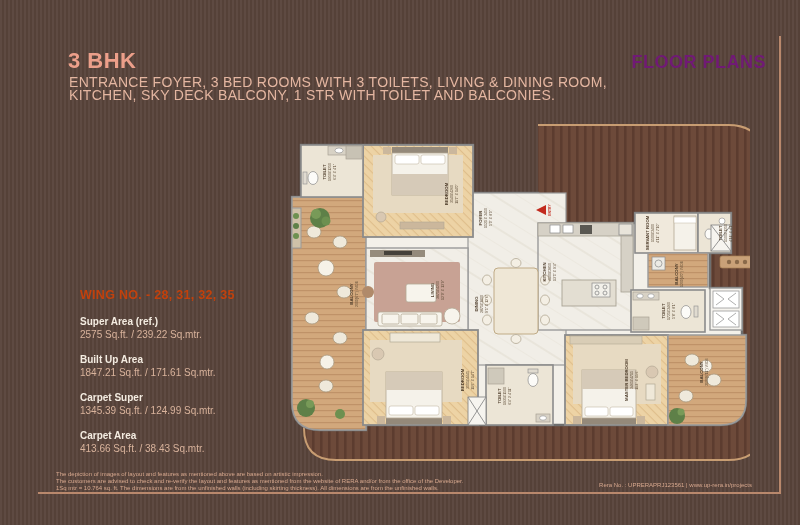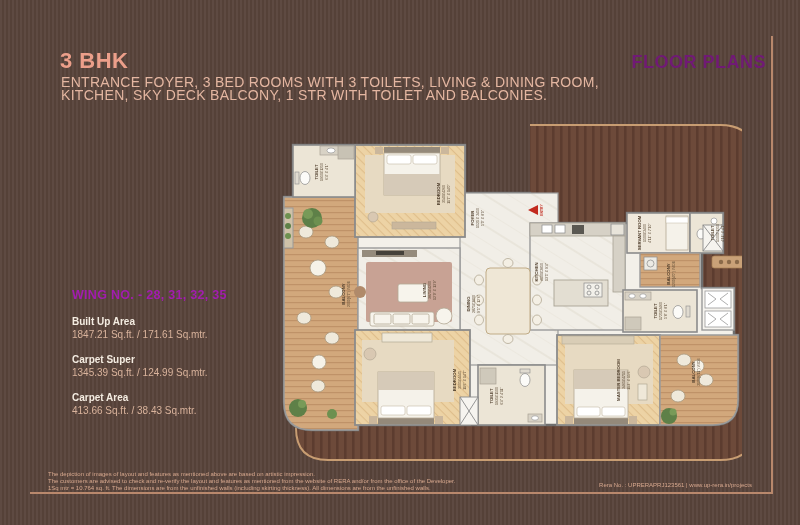--- a/index.html
+++ b/index.html
@@ -2,28 +2,28 @@
 <html><head>
 <meta charset="utf-8">
 <style>
   html,body{margin:0;padding:0;}
   body{
     width:800px;height:525px;position:relative;overflow:hidden;
     font-family:"Liberation Sans", sans-serif;
     background:
       repeating-linear-gradient(90deg,#5e4a42 0 2px,#554138 2px 4px);
   }
-  .abs{position:absolute;}
+  .abs{position:absolute;margin-left:8px;}
   
   .title{left:60px;top:48px;font-size:22px;font-weight:bold;color:#ec9f8a;letter-spacing:.5px;}
   .desc{left:61px;top:76px;font-size:14px;line-height:12.5px;color:#e4b6a1;letter-spacing:.3px;}
   .floorplans{right:34px;top:52px;font-size:18px;font-weight:bold;color:#701a75;letter-spacing:.5px;}
   
   .wing{left:72px;top:288px;width:200px;color:#f6efe6;}
-  .wing-title{font-size:12.5px;font-weight:bold;color:#a21caf;letter-spacing:.3px;}
+  .wing-title{font-size:12.5px;font-weight:bold;color:#c2410c;letter-spacing:.3px;}
   .area-group{margin-top:14px;}
   .area-label{font-size:10px;font-weight:bold;color:#f4ece1;}
   .area-value{font-size:10px;color:#d9b39c;margin-top:2px;}
   
   .disclaimer{left:48px;top:471px;font-size:6px;line-height:7.2px;color:#d7a88e;}
   .rera{right:48px;top:482px;font-size:6px;color:#d7a88e;}
   .rule-bottom{left:30px;top:492px;width:743px;height:1.5px;background:#b9886c;}
   .rule-right{left:771px;top:36px;width:1.5px;height:457px;background:#b9886c;}
   
   .plan{left:272px;top:122px;width:470px;height:345px;}
@@ -37,20 +37,24 @@
 
 <div class="abs title">3 BHK</div>
 <div class="abs desc">
   <div>ENTRANCE FOYER, 3 BED ROOMS WITH 3 TOILETS, LIVING &amp; DINING ROOM,</div>
   <div>KITCHEN, SKY DECK BALCONY, 1 STR WITH TOILET AND BALCONIES.</div>
 </div>
 <div class="abs floorplans">FLOOR PLANS</div>
 
 <div class="abs wing">
   <div class="wing-title">WING NO. - 28, 31, 32, 35</div>
+  <div class="area-group">
+    <div class="area-label">Super Area (ref.)</div>
+    <div class="area-value">2575 Sq.ft. / 239.22 Sq.mtr.</div>
+  </div>
   <div class="area-group">
     <div class="area-label">Built Up Area</div>
     <div class="area-value">1847.21 Sq.ft. / 171.61 Sq.mtr.</div>
   </div>
   <div class="area-group">
     <div class="area-label">Carpet Super</div>
     <div class="area-value">1345.39 Sq.ft. / 124.99 Sq.mtr.</div>
   </div>
   <div class="area-group">
     <div class="area-label">Carpet Area</div>

